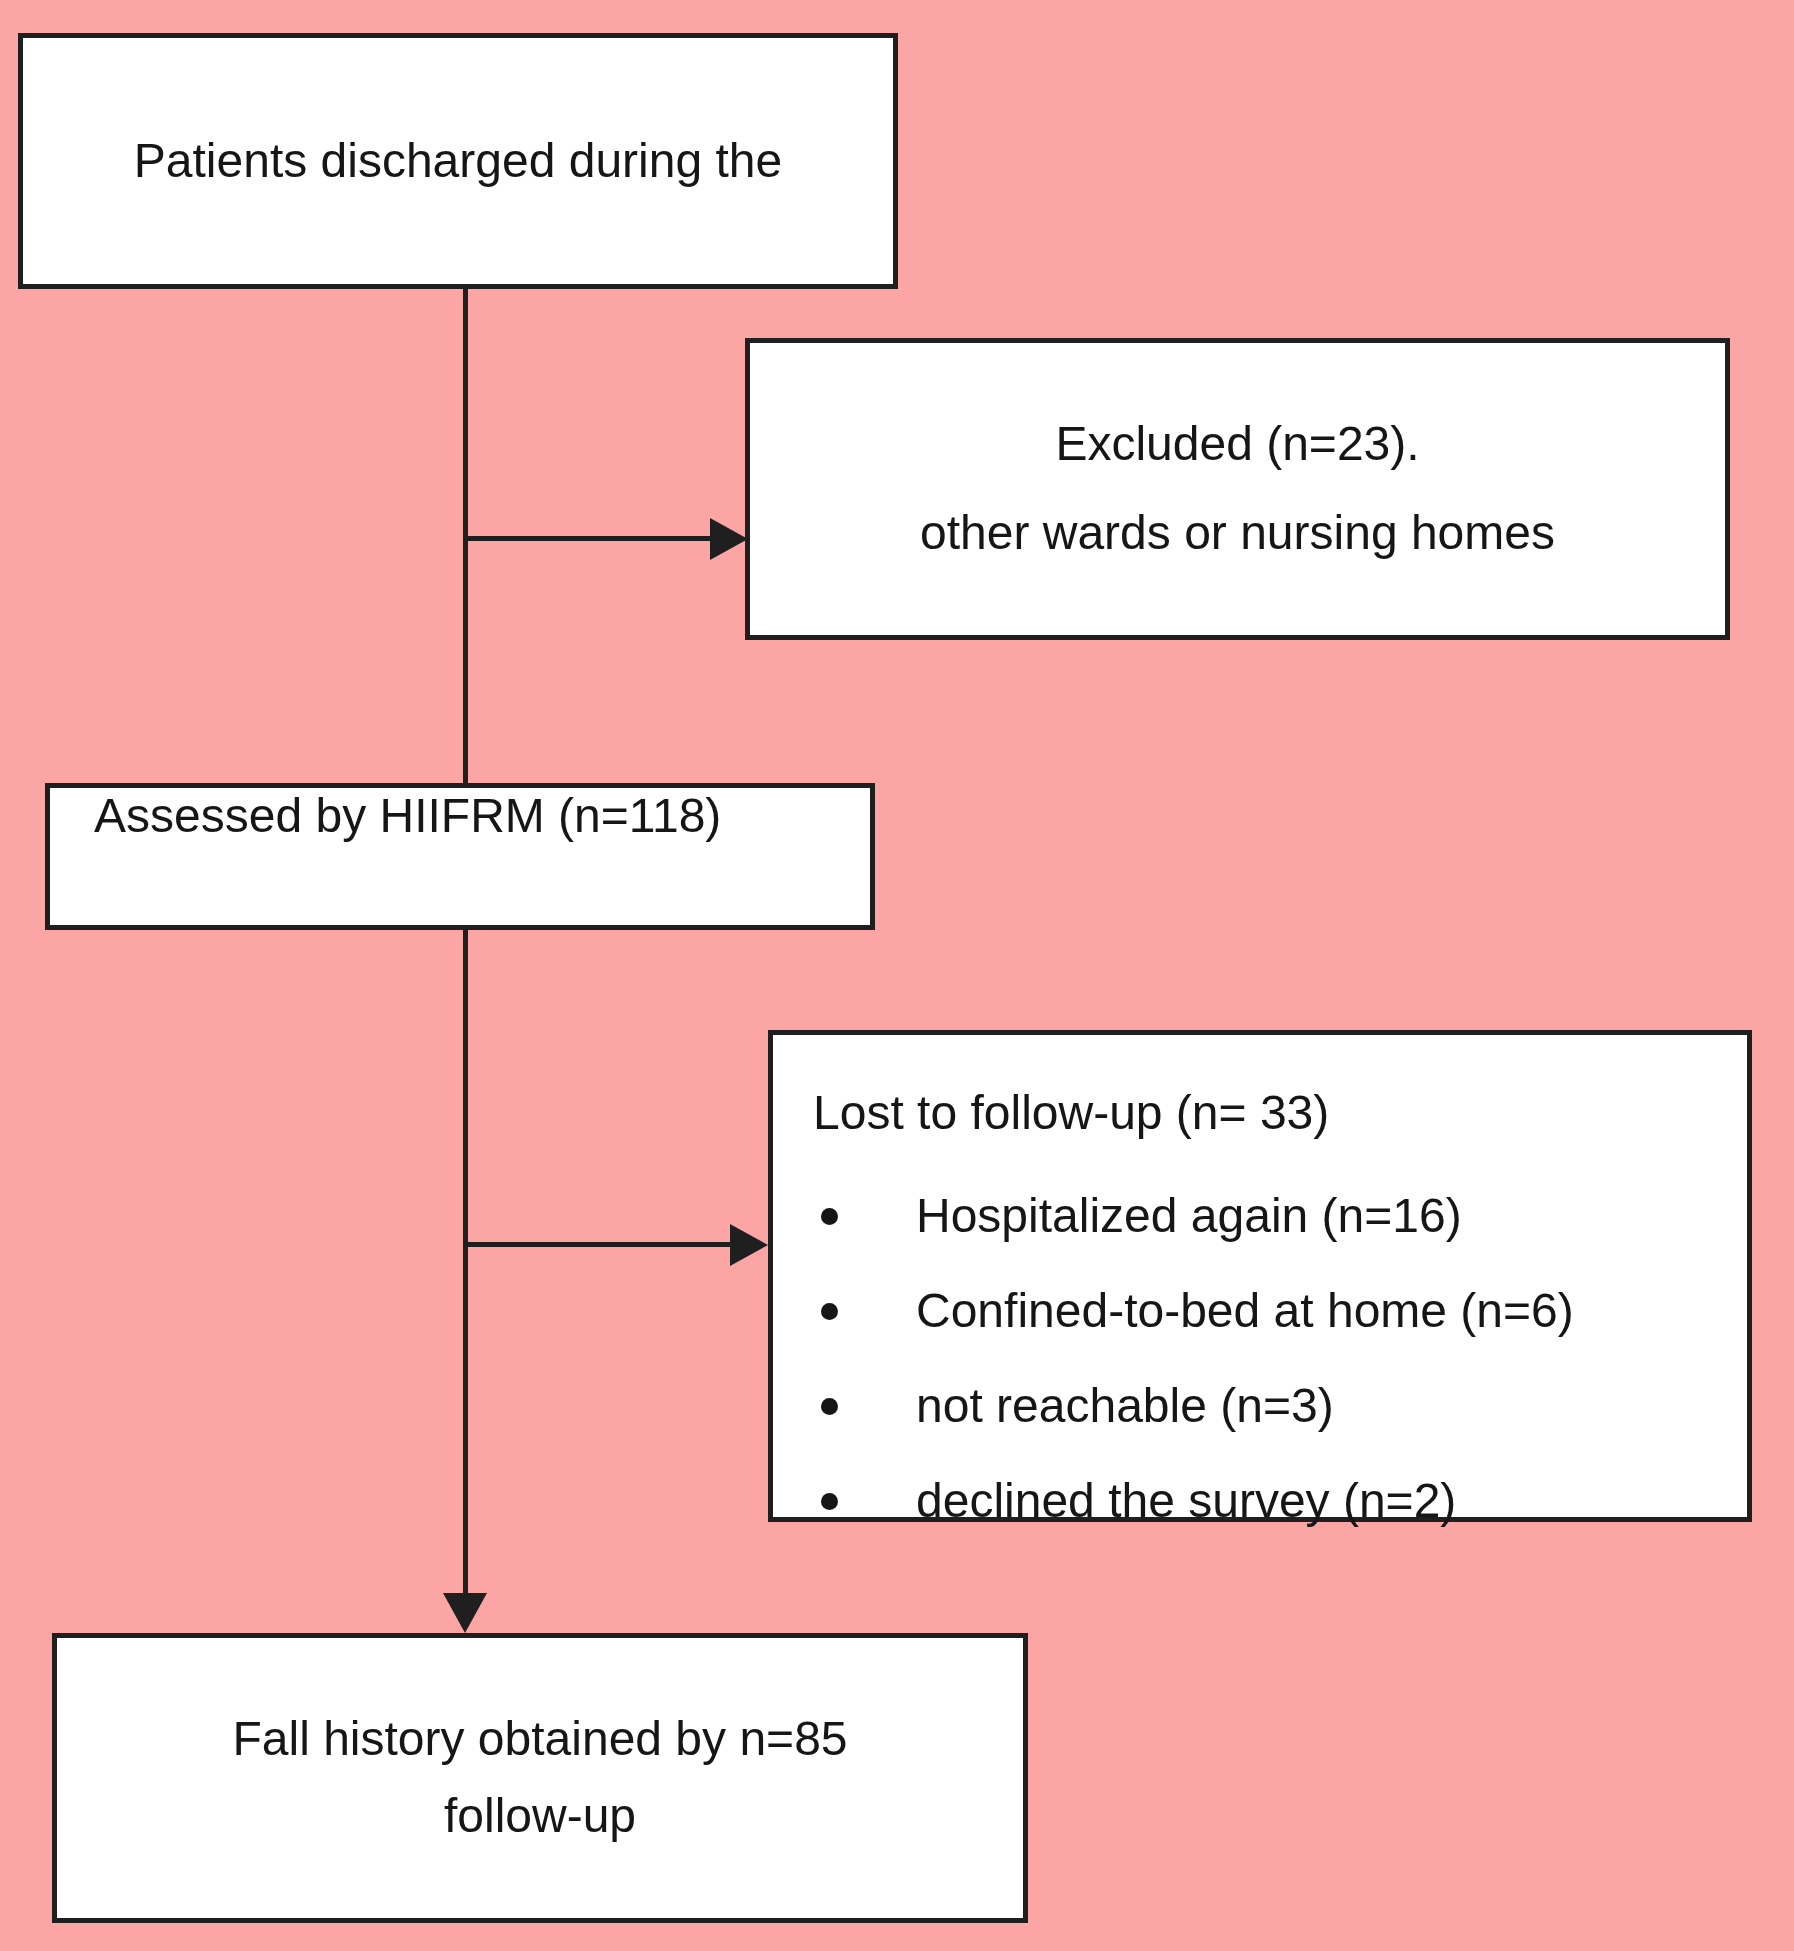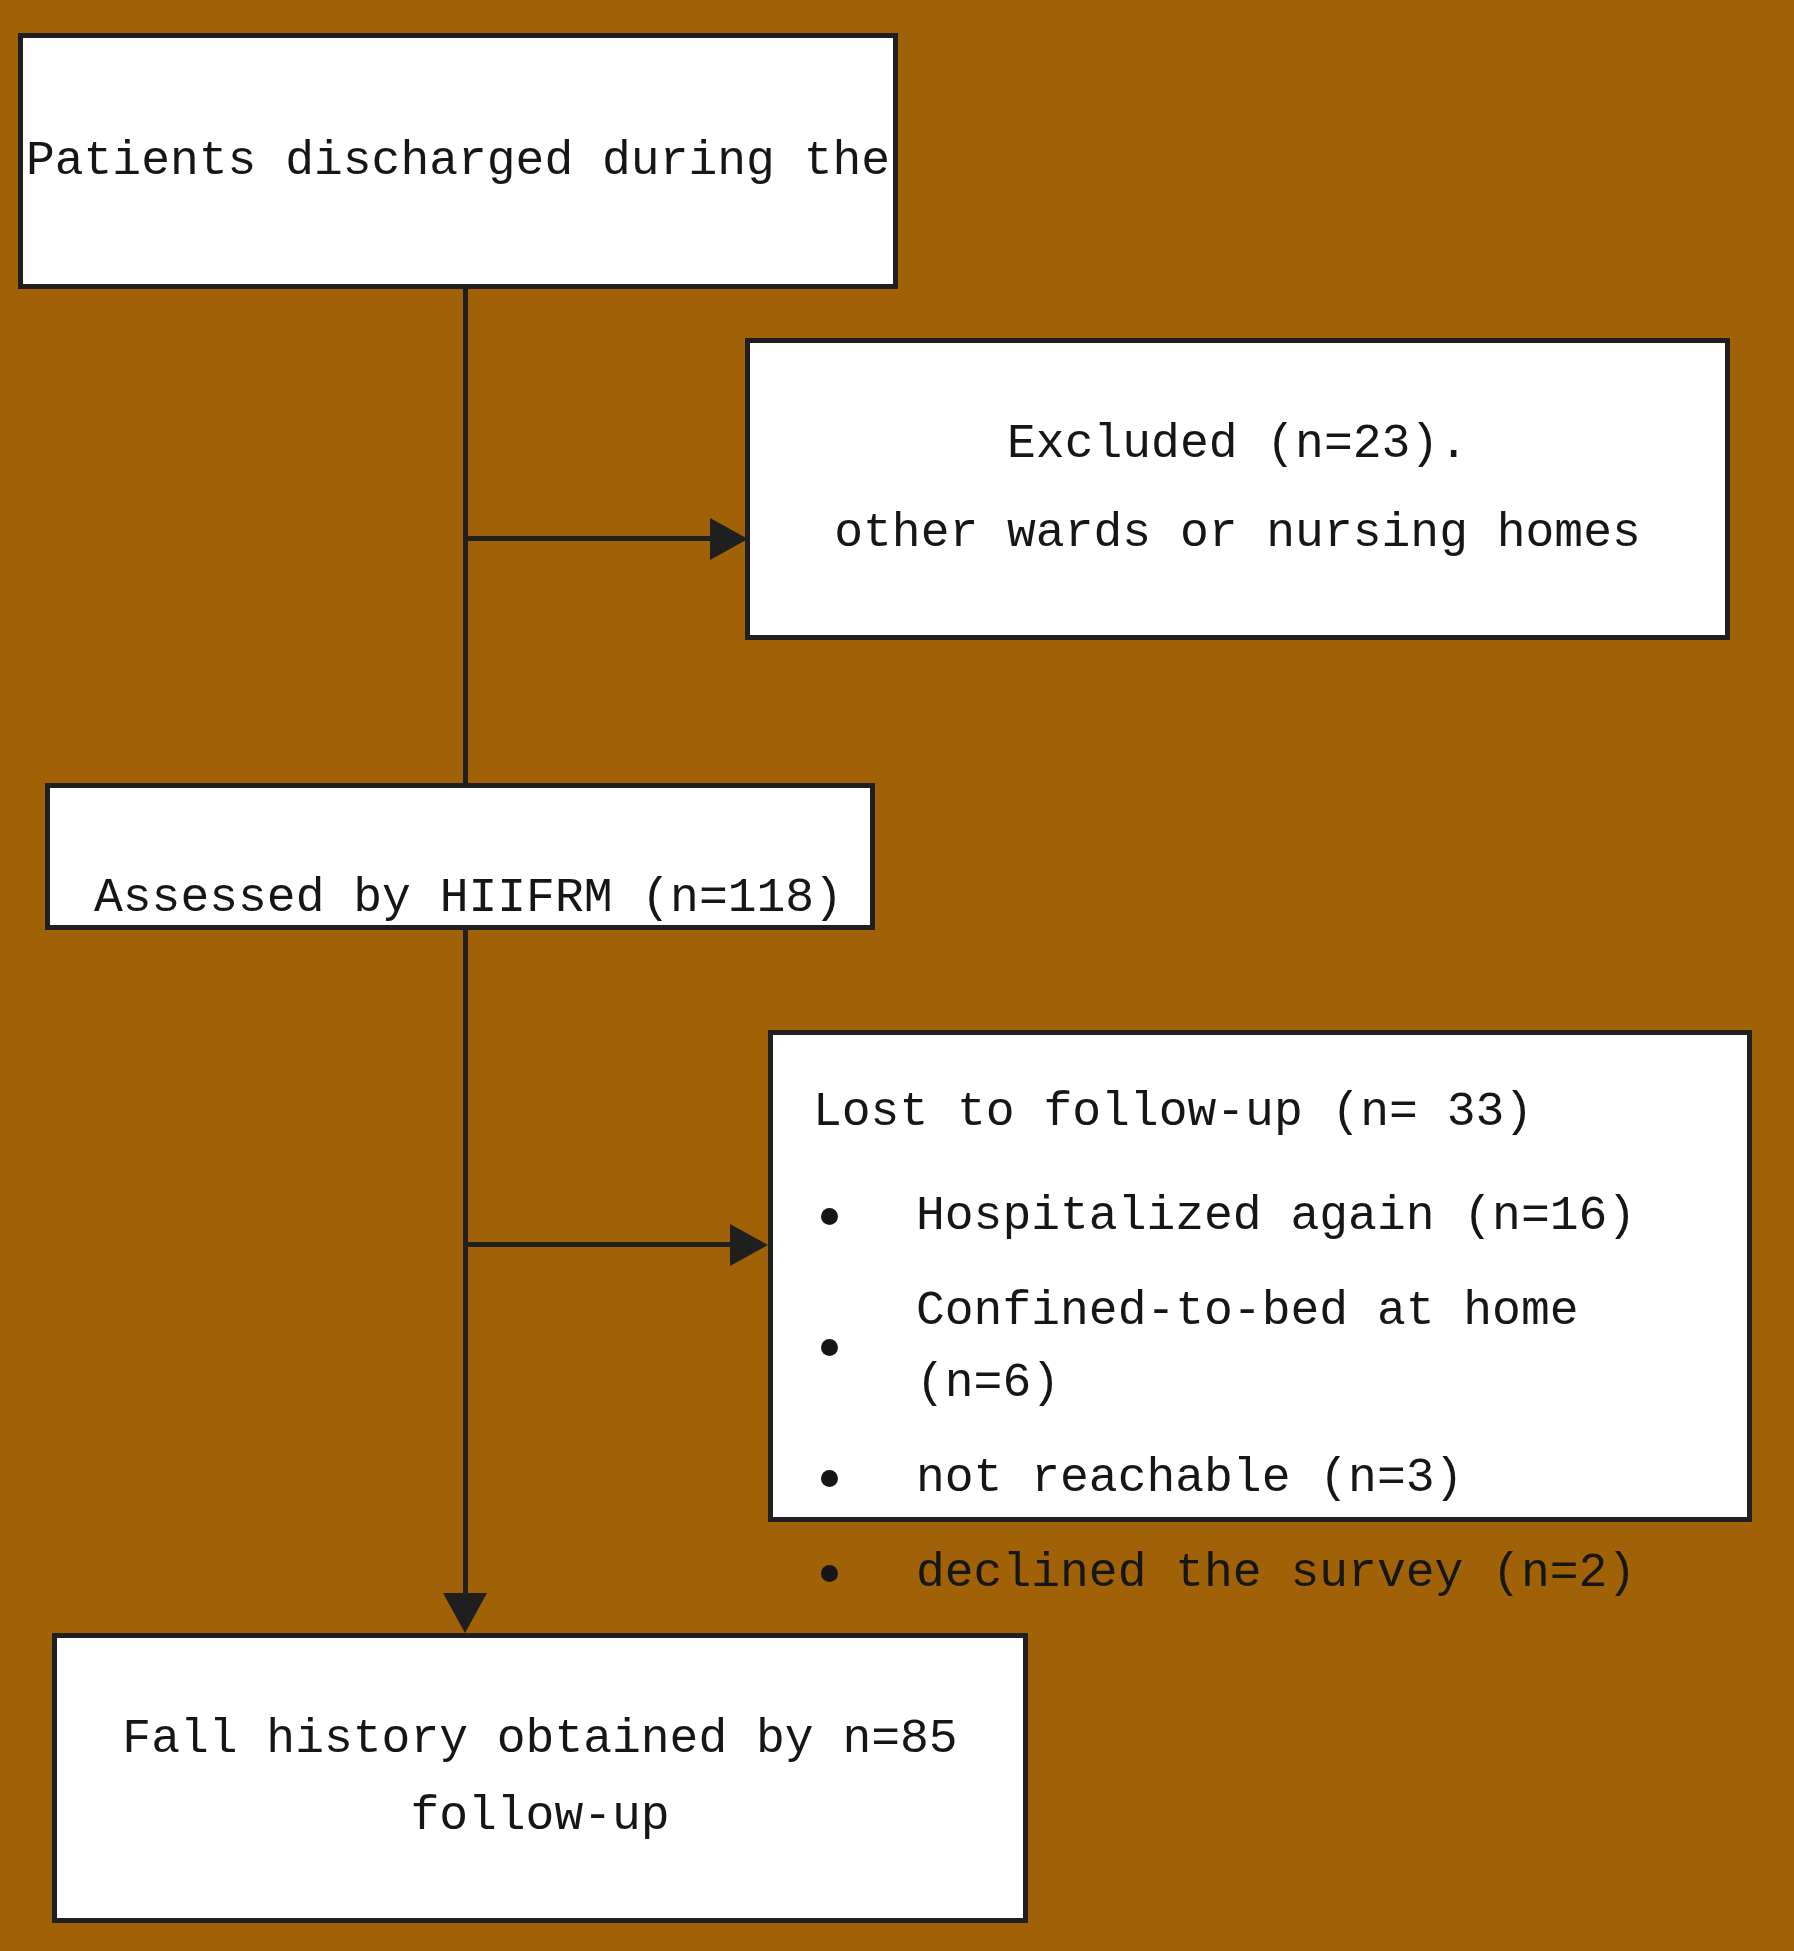--- a/index.html
+++ b/index.html
@@ -4,22 +4,22 @@
 <style>
   html, body {
     margin: 0;
     padding: 0;
     background: #ffffff;
   }
   #canvas {
     position: relative;
     width: 1794px;
     height: 1951px;
-    background: #a16207;
-    font-family: Liberation Mono, monospace;
+    background: #fca5a5;
+    font-family: Liberation Sans, sans-serif;
     color: #161616;
     overflow: hidden;
   }
   .node {
     position: absolute;
     background: #ffffff;
     border: 5px solid #1f1f1f;
     box-sizing: border-box;
     z-index: 2;
     font-size: 48px;
@@ -31,21 +31,21 @@
     align-items: center;
     text-align: center;
   }
   
   #node-discharged { left: 18px; top: 33px; width: 880px; height: 256px; line-height: 1.55; }
   
   #node-excluded { left: 745px; top: 338px; width: 985px; height: 302px; line-height: 1.85; }
   
   #node-assessed {
     left: 45px; top: 783px; width: 830px; height: 147px;
-    display: flex; align-items: flex-end;
+    display: flex; align-items: flex-start;
     padding-left: 44px;
   }
   
   #node-lost {
     left: 768px; top: 1030px; width: 984px; height: 492px;
     padding: 44px 20px 0 40px;
   }
   #node-lost .lost-title { margin-bottom: 34px; line-height: 1.4; }
   #node-lost ul { list-style: none; margin: 0; padding: 0; }
   #node-lost li {

